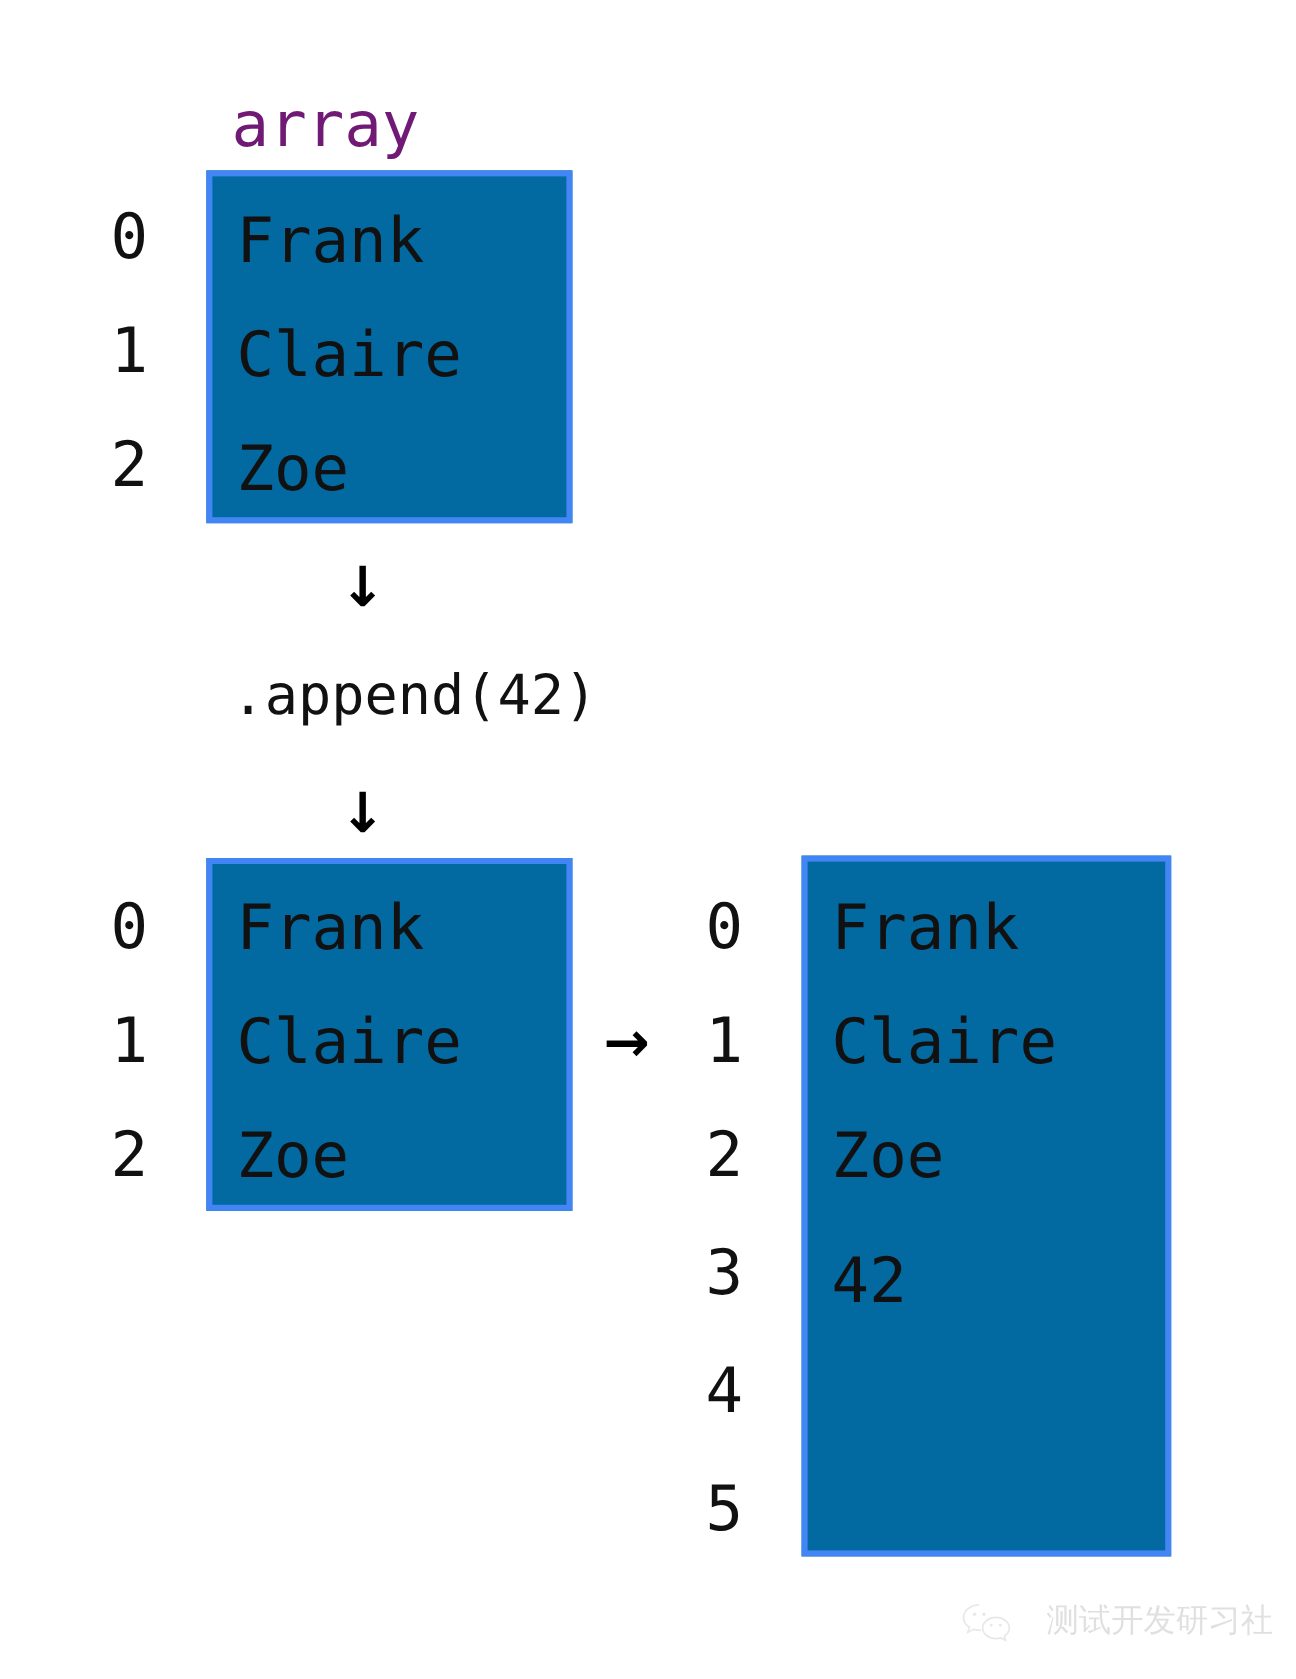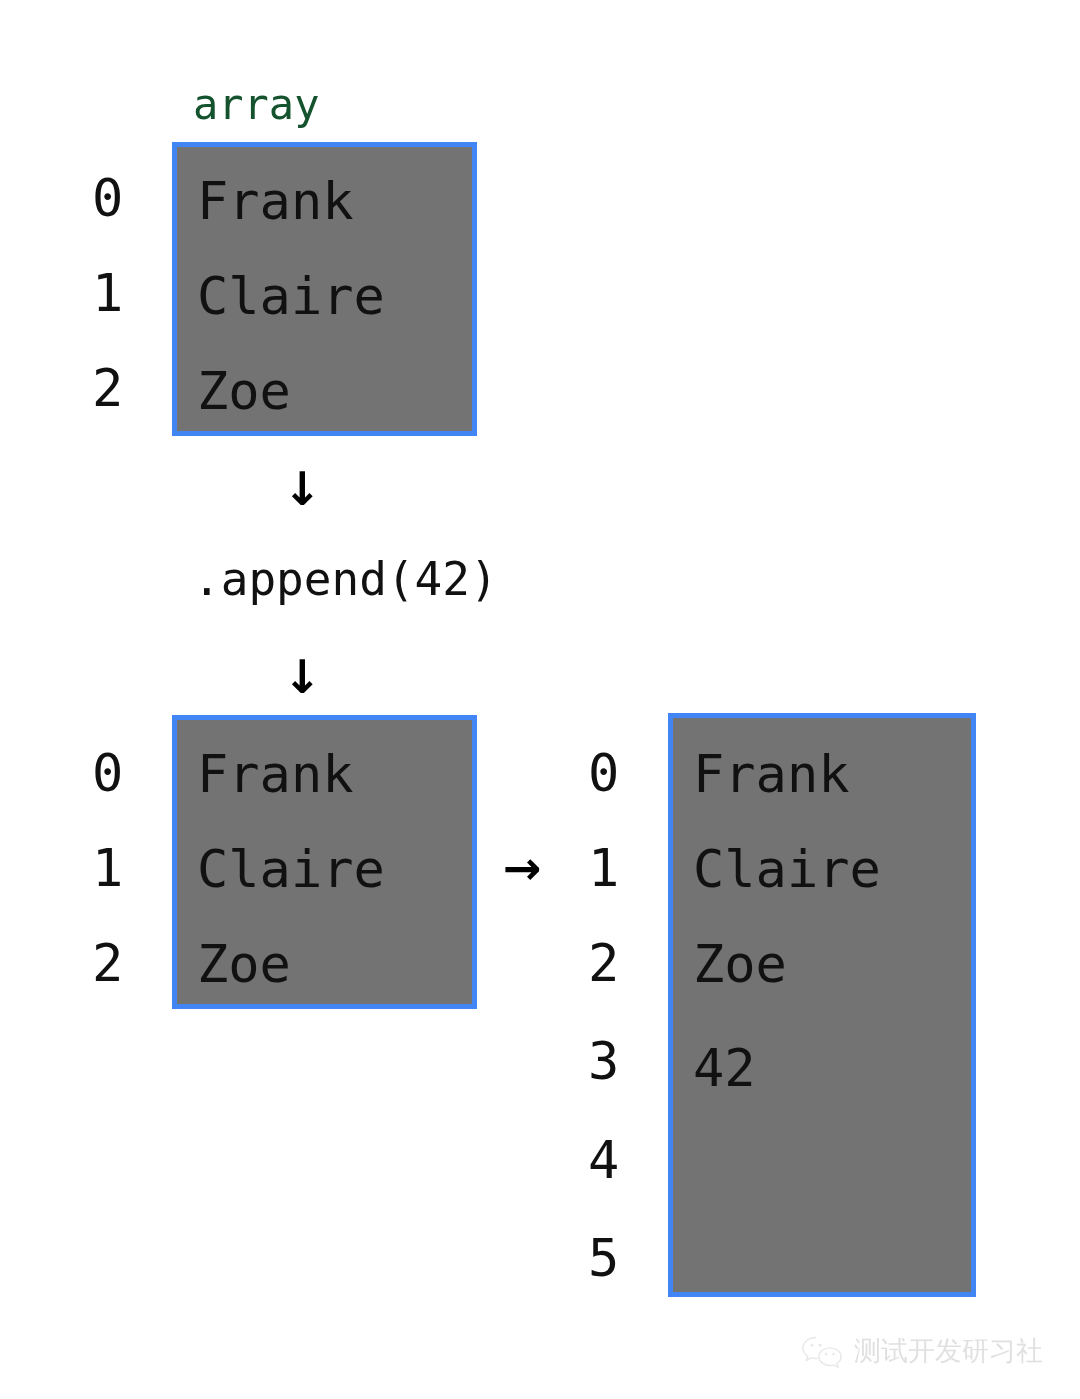--- a/index.html
+++ b/index.html
@@ -21,32 +21,32 @@
     left: 0;
     top: 0;
     width: 1080px;
     height: 1399px;
   }
 
   
   .abs { position: absolute; }
 
   .array-label {
-    font-size: 42px;
+    font-size: 52px;
     line-height: 54px;
     letter-spacing: 0px;
-    color: #14532d;
+    color: #701a75;
     white-space: pre;
   }
 
   .array-box {
     position: absolute;
     box-sizing: border-box;
     border: 5px solid #4285f4;
-    background: #737373;
+    background: #0369a1;
   }
   .idx {
     position: absolute;
     font-size: 52px;
     line-height: 52px;
     color: #111111;
     white-space: pre;
   }
 
   .cell {
@@ -75,21 +75,21 @@
     white-space: pre;
   }
 
   
   .watermark {
     position: absolute;
     left: 800px;
     top: 1334px;
     display: flex;
     align-items: center;
-    gap: 10px;
+    gap: 28px;
     opacity: 0.30;
   }
   .watermark .wm-text {
     font-family: "DejaVu Sans", sans-serif;
     font-size: 27px;
     line-height: 30px;
     color: #9a9a9a;
     white-space: pre;
   }
   .wm-icon { width: 44px; height: 34px; display: block; }

